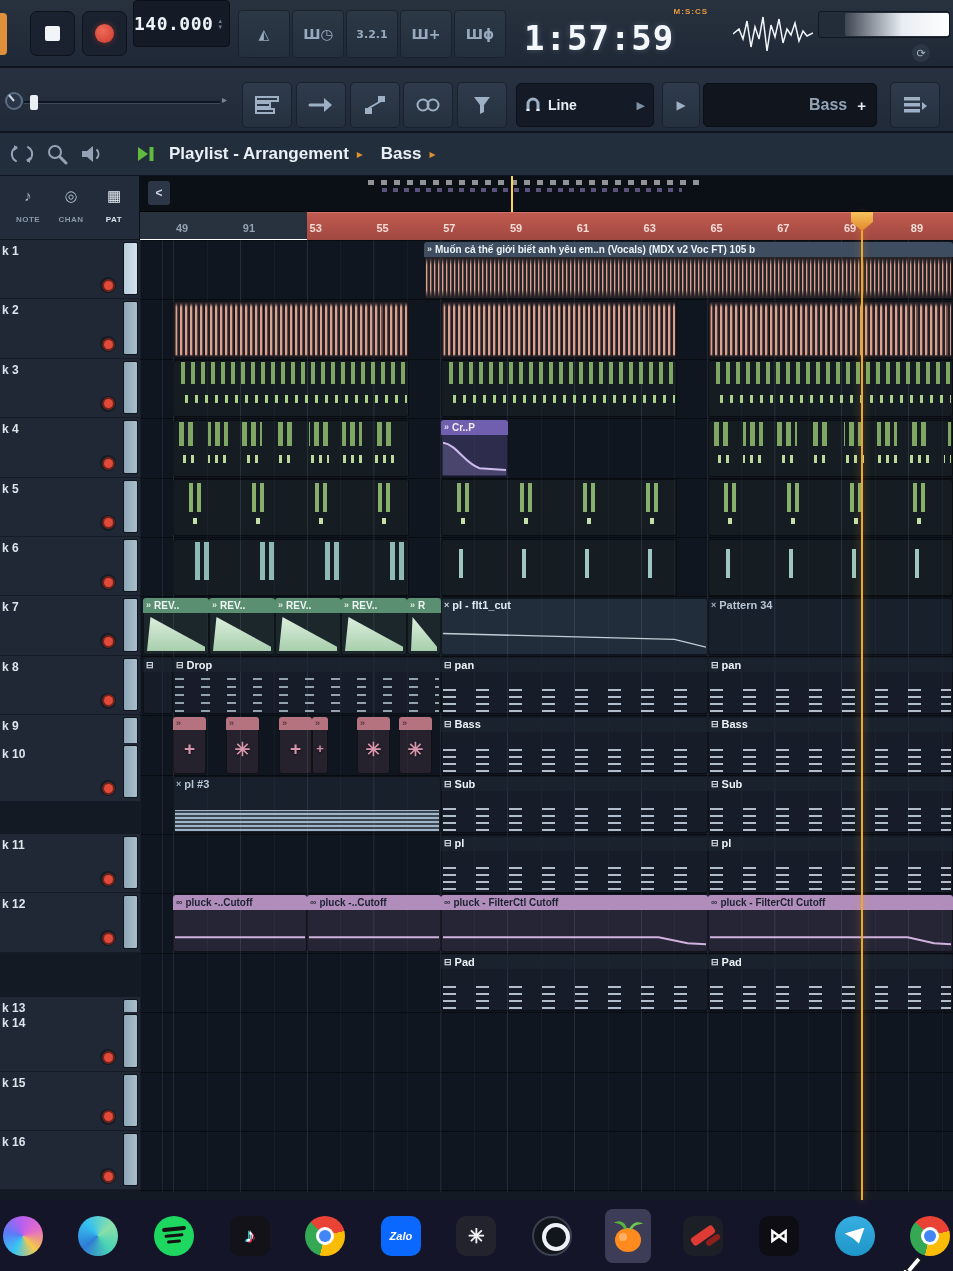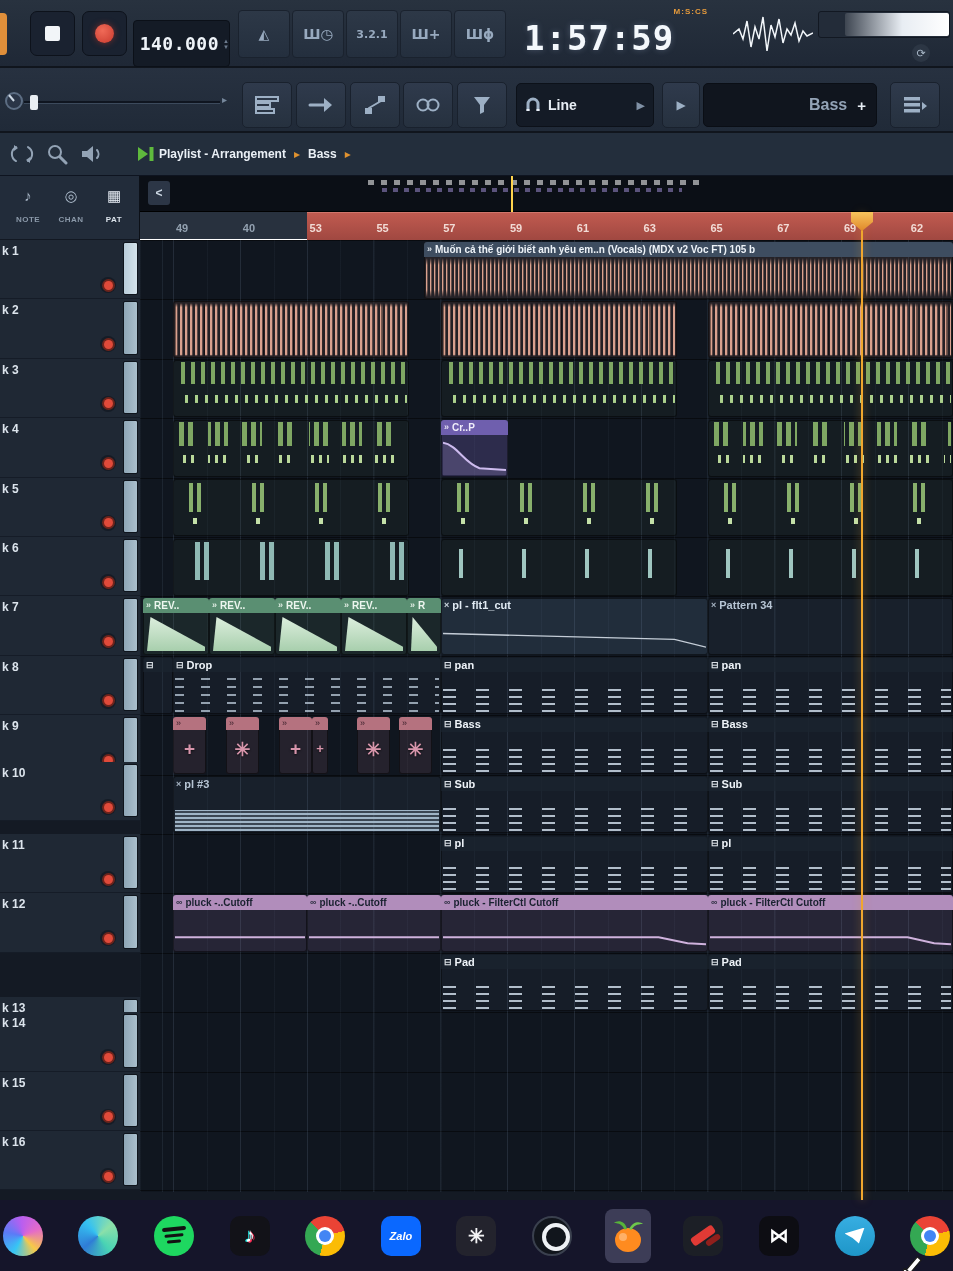--- a/index.html
+++ b/index.html
@@ -7,21 +7,21 @@
   body{font-family:"Liberation Sans",sans-serif;-webkit-font-smoothing:antialiased}
   #stage{position:relative;width:953px;height:1271px;background:#10151d;overflow:hidden}
 
   
   #tb1{position:absolute;left:0;top:0;width:953px;height:68px;background:linear-gradient(#28323f,#1f2836);border-bottom:2px solid #10151d}
   .orange-frag{position:absolute;left:0;top:13px;width:7px;height:42px;background:#e08f3a;border-radius:0 4px 4px 0}
   .tb-darkbtn{position:absolute;top:11px;width:45px;height:45px;background:#1a2230;border:1px solid #0d121b;border-radius:7px;display:flex;align-items:center;justify-content:center}
   #stopBtn{left:30px}#recBtn{left:82px}
   .stop-sq{width:15px;height:15px;background:#f2f5f8;border-radius:2px}
   .rec-ci{width:19px;height:19px;background:radial-gradient(circle at 40% 35%,#f06a57,#c93a2e);border-radius:50%;box-shadow:0 0 6px rgba(220,60,40,.5)}
-  .lcd{position:absolute;left:133px;top:20px;width:97px;height:47px;background:#141b26;border:1px solid #0b1018;border-radius:4px;display:flex;align-items:center;justify-content:flex-end;gap:4px}
+  .lcd{position:absolute;left:133px;top:0;width:97px;height:47px;background:#141b26;border:1px solid #0b1018;border-radius:4px;display:flex;align-items:center;justify-content:flex-start;gap:4px}
   .lcd .v{font-family:"DejaVu Sans Mono",monospace;font-size:18px;font-weight:bold;color:#eef3f8;letter-spacing:.5px}
   .steppers{display:flex;flex-direction:column;color:#6d7c8e;font-size:6px;line-height:6px}
   #recIcons{position:absolute;left:238px;top:10px;height:48px;display:flex;gap:2px}
   .ric{width:52px;height:48px;background:linear-gradient(#2d3847,#242f3e);border:1px solid #1a222e;border-radius:4px;display:flex;align-items:center;justify-content:center;color:#98aabf;font-weight:bold;font-size:14px;font-family:"DejaVu Sans",sans-serif}
   .timedisp{position:absolute;left:518px;top:4px;width:208px;height:60px}
   .tunit{position:absolute;right:18px;top:3px;font-size:8px;font-weight:bold;color:#e59a3c;letter-spacing:1px}
   .tval{position:absolute;left:6px;top:14px;font-family:"DejaVu Sans Mono",monospace;font-size:34px;font-weight:bold;color:#f4f8fc;letter-spacing:1px;text-shadow:0 0 6px rgba(200,220,255,.25)}
   .scope{position:absolute;left:733px;top:9px;width:80px;height:50px}
   .mvol{position:absolute;left:818px;top:11px;width:132px;height:27px;background:#232c39;border:1px solid #121822;border-radius:3px;overflow:hidden}
   .mfill{position:absolute;left:26px;top:1px;bottom:1px;width:104px;background:linear-gradient(90deg,rgba(255,255,255,.12),#e8edf3 55%,#ffffff);border-radius:2px}
@@ -41,21 +41,21 @@
   .patfield{position:absolute;left:703px;top:15px;width:174px;height:44px;background:#10151e;border:1px solid #0a0e15;border-radius:5px;display:flex;align-items:center;justify-content:flex-end;padding:0 10px;gap:10px}
   .patfield .val{color:#93a3b6;font-weight:bold;font-size:16px}
   .patfield .plus{color:#e7edf4;font-weight:bold;font-size:15px}
   #pickerBtn{left:890px}
 
   
   #tb3{position:absolute;left:0;top:133px;width:953px;height:43px;background:#232e3c;border-bottom:1px solid #0e1420;display:flex;align-items:center}
   .t3icon{margin-left:9px;display:flex;align-items:center;justify-content:center;width:26px;height:26px}
   .t3icon svg{stroke:#93a3b5;fill:none;stroke-width:2;stroke-linecap:round}
   .jumpicon{margin-left:28px}
-  .crumb{font-size:12px;font-weight:bold;color:#eaf0f6}
+  .crumb{margin-left:10px;font-size:17px;font-weight:bold;color:#eaf0f6}
   .crumb-sep{margin:0 8px;color:#e0922f;font-size:12px}
 
   
   #playlist{position:absolute;left:0;top:176px;width:953px;height:1024px;background:#141a24}
   #corner{position:absolute;left:0;top:0;width:140px;height:64px;background:#222c3a;border-bottom:1px solid #121822;border-right:1px solid #0c1017}
   .colgrp{position:absolute;top:8px;width:40px;text-align:center}
   .colgrp .cg{font-size:15px;color:#aab8c8;display:block;height:24px;line-height:24px}
   .colgrp .cl{font-size:8px;font-weight:bold;color:#8b99a9;letter-spacing:.5px}
   #overview{position:absolute;left:140px;top:0;width:813px;height:36px;background:#0b0f16;border-bottom:1px solid #000}
   .ov-btn{position:absolute;left:8px;top:5px;width:22px;height:24px;background:#2c3646;border-radius:3px;color:#cdd8e4;font-size:12px;font-weight:bold;display:flex;align-items:center;justify-content:center}
@@ -310,31 +310,31 @@
       </div>
     <div id="overview">
       <div class="ov-btn">&lt;</div>
       <div class="ov-spk1"></div>
       <div class="ov-spk2"></div>
       <div class="ov-line"></div>
     </div>
     <div id="ruler">
       <div class="redregion"></div>
     <span class="num" style="left: 36px;">49</span>
-        <span class="num" style="left: 102.8px;">40</span>
+        <span class="num" style="left: 102.8px;">91</span>
         <span class="num red" style="left: 169.6px;">53</span>
         <span class="num red" style="left: 236.4px;">55</span>
         <span class="num red" style="left: 303.2px;">57</span>
         <span class="num red" style="left: 370px;">59</span>
         <span class="num red" style="left: 436.8px;">61</span>
         <span class="num red" style="left: 503.6px;">63</span>
         <span class="num red" style="left: 570.4px;">65</span>
         <span class="num red" style="left: 637.2px;">67</span>
         <span class="num red" style="left: 704px;">69</span>
-        <span class="num red" style="left: 770.8px;">62</span>
+        <span class="num red" style="left: 770.8px;">89</span>
       </div>
     <div id="track-rows">
         <div class="trow" style="top: 64px;">
           <span class="tlabel">k 1</span>
           <div class="strip"></div>
           <div class="rec"></div>
         </div>
         <div class="trow" style="top: 123.4px;">
           <span class="tlabel">k 2</span>
           <div class="strip"></div>
@@ -368,21 +368,21 @@
         <div class="trow" style="top: 479.8px;">
           <span class="tlabel">k 8</span>
           <div class="strip"></div>
           <div class="rec"></div>
         </div>
         <div class="trow" style="top: 539.2px;">
           <span class="tlabel">k 9</span>
           <div class="strip"></div>
           <div class="rec"></div>
         </div>
-        <div class="trow" style="top: 586px; padding-left: 26px;">
+        <div class="trow" style="top: 567px; padding-left: 26px;">
           <span class="tlabel">k 10</span>
           <div class="strip"></div>
           <div class="rec"></div>
         </div>
         <div class="trow" style="top: 658px;">
           <span class="tlabel">k 11</span>
           <div class="strip"></div>
           <div class="rec"></div>
         </div>
         <div class="trow" style="top: 717.4px;">

